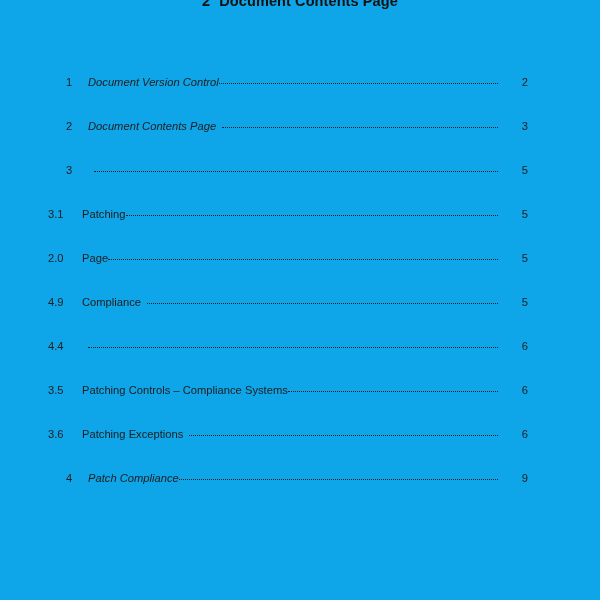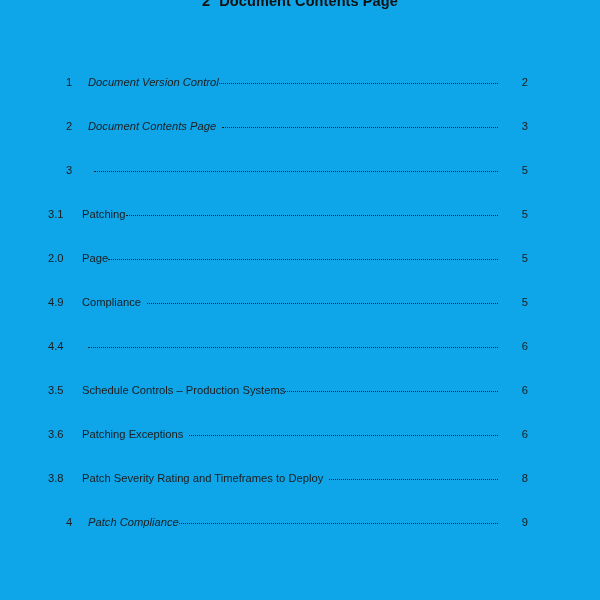--- a/index.html
+++ b/index.html
@@ -154,35 +154,29 @@
         <span class="leader"></span>
         <span class="pageno">5</span>
       </div>
       <div class="toc-row lvl2 gap">
         <span class="num">4.4</span>
         <span class="leader"></span>
         <span class="pageno">6</span>
       </div>
       <div class="toc-row lvl2">
         <span class="num">3.5</span>
-        <span class="label">Schedule Controls – Production Systems</span>
+        <span class="label">Patching Controls – Compliance Systems</span>
         <span class="leader"></span>
         <span class="pageno">6</span>
       </div>
       <div class="toc-row lvl2 gap">
         <span class="num">3.6</span>
         <span class="label">Patching Exceptions</span>
         <span class="leader"></span>
         <span class="pageno">6</span>
-      </div>
-      <div class="toc-row lvl2 gap">
-        <span class="num">3.8</span>
-        <span class="label">Patch Severity Rating and Timeframes to Deploy</span>
-        <span class="leader"></span>
-        <span class="pageno">8</span>
       </div>
       <div class="toc-row lvl1">
         <span class="num">4</span>
         <span class="label">Patch Compliance</span>
         <span class="leader"></span>
         <span class="pageno">9</span>
       </div>
     </div>
 
 </div>

